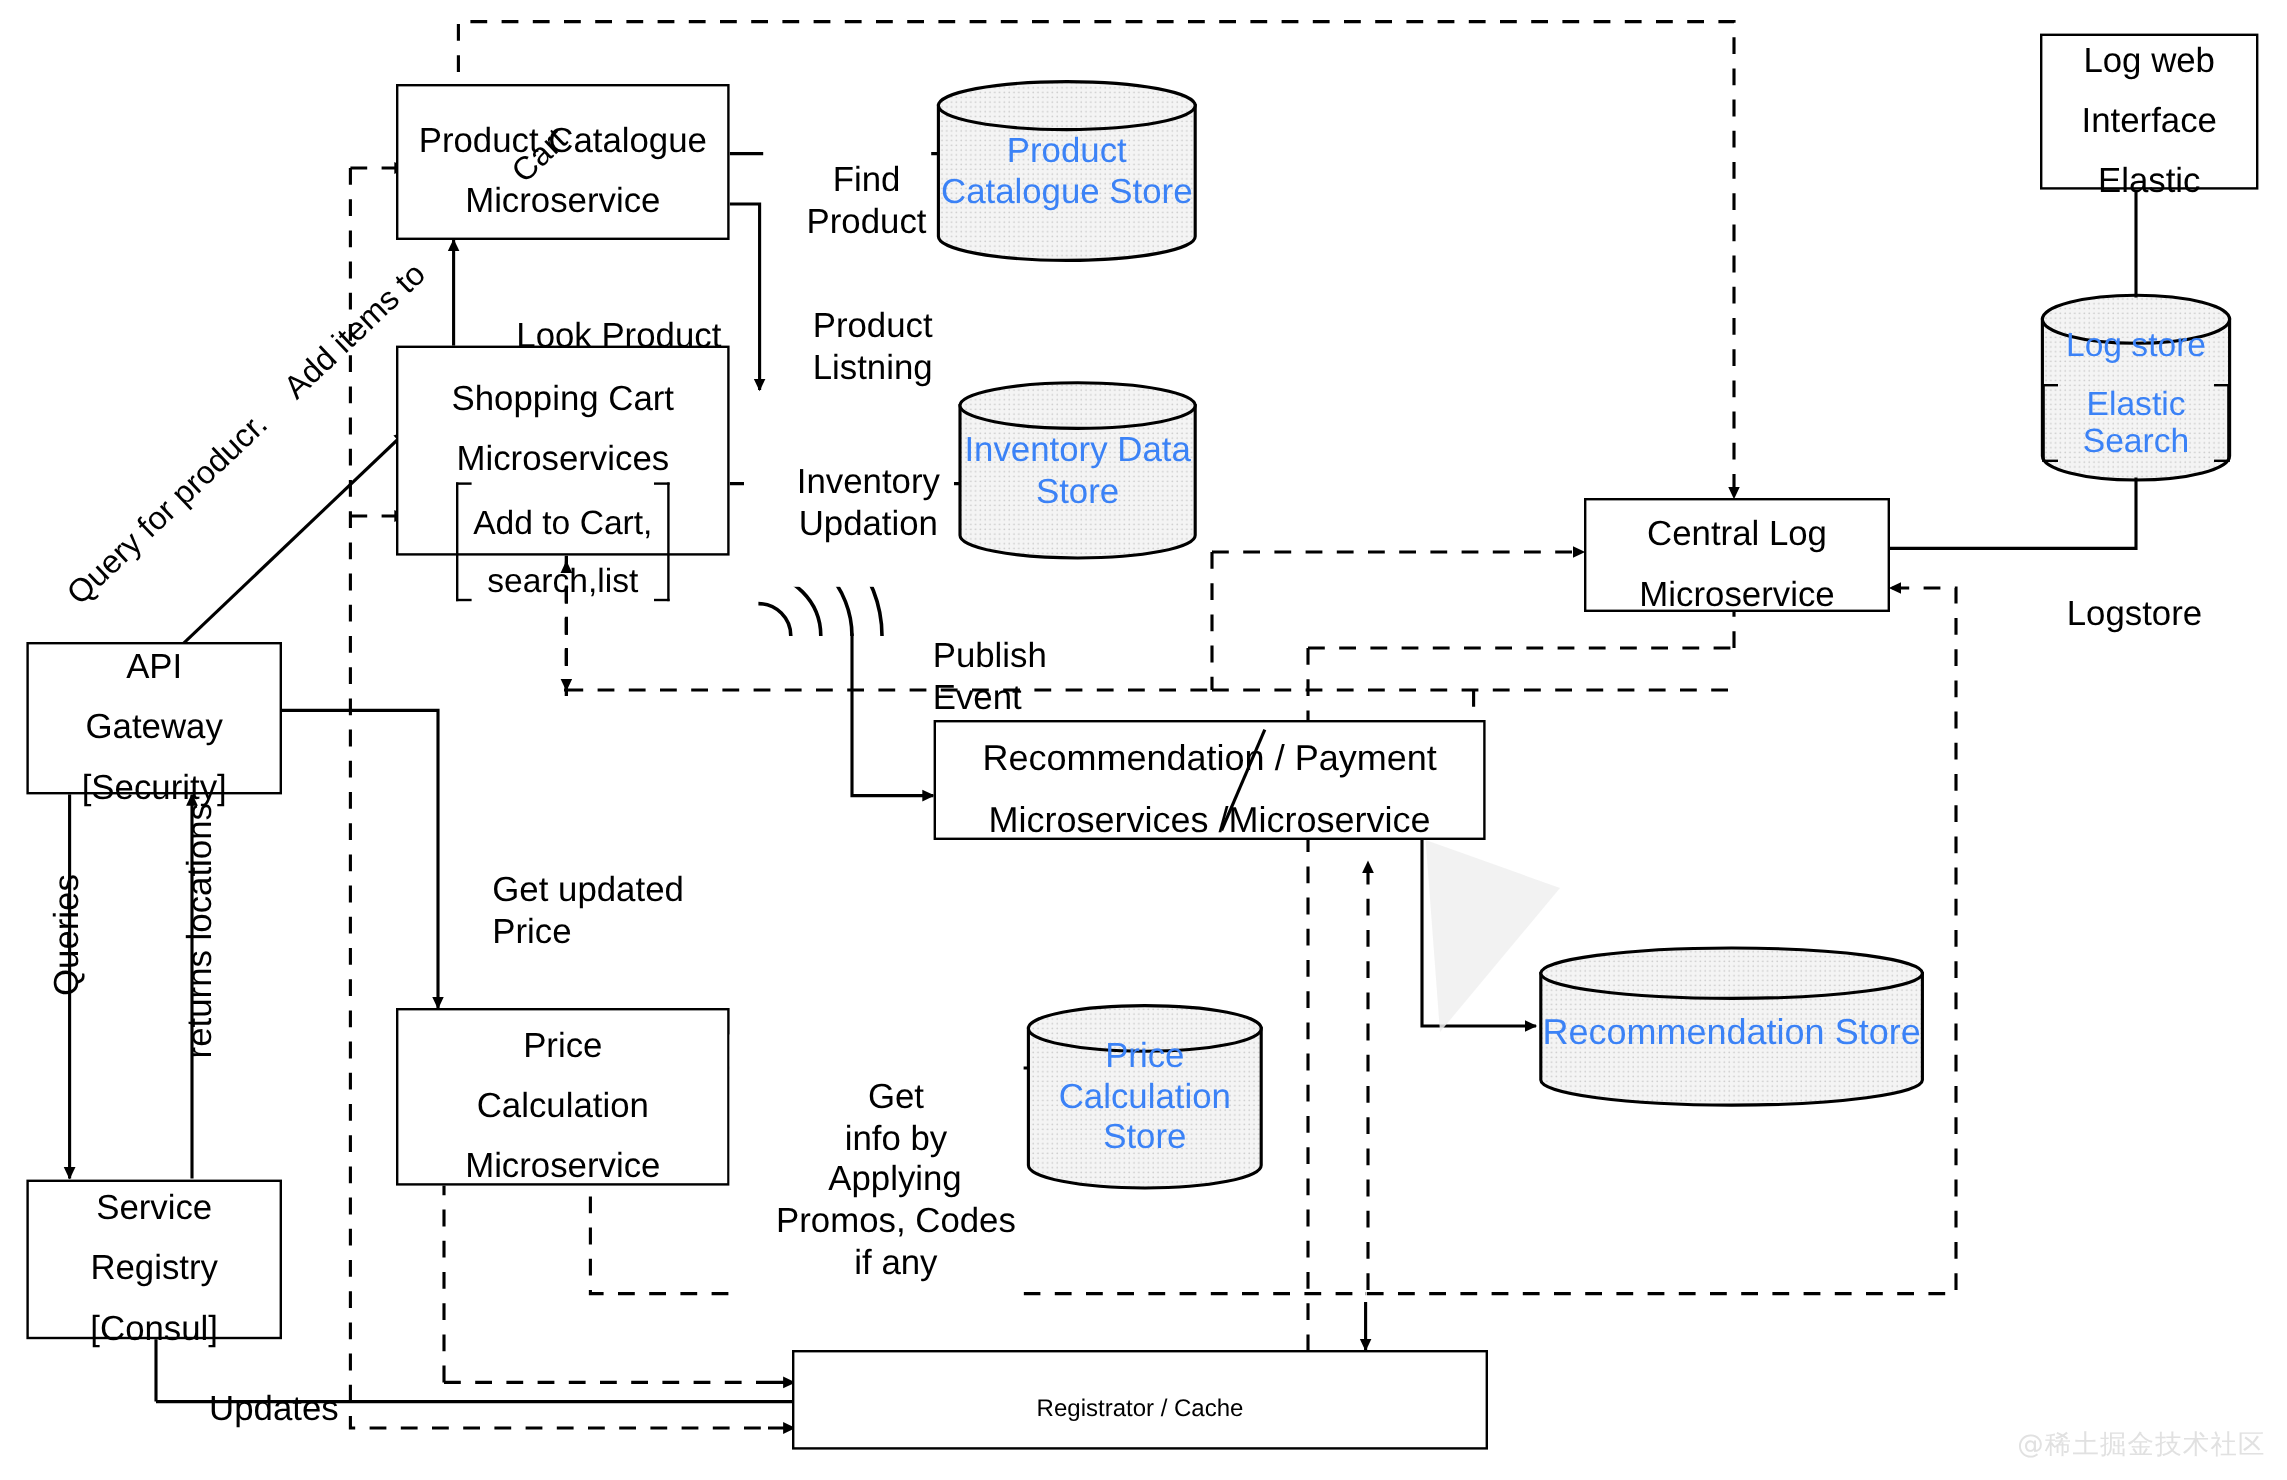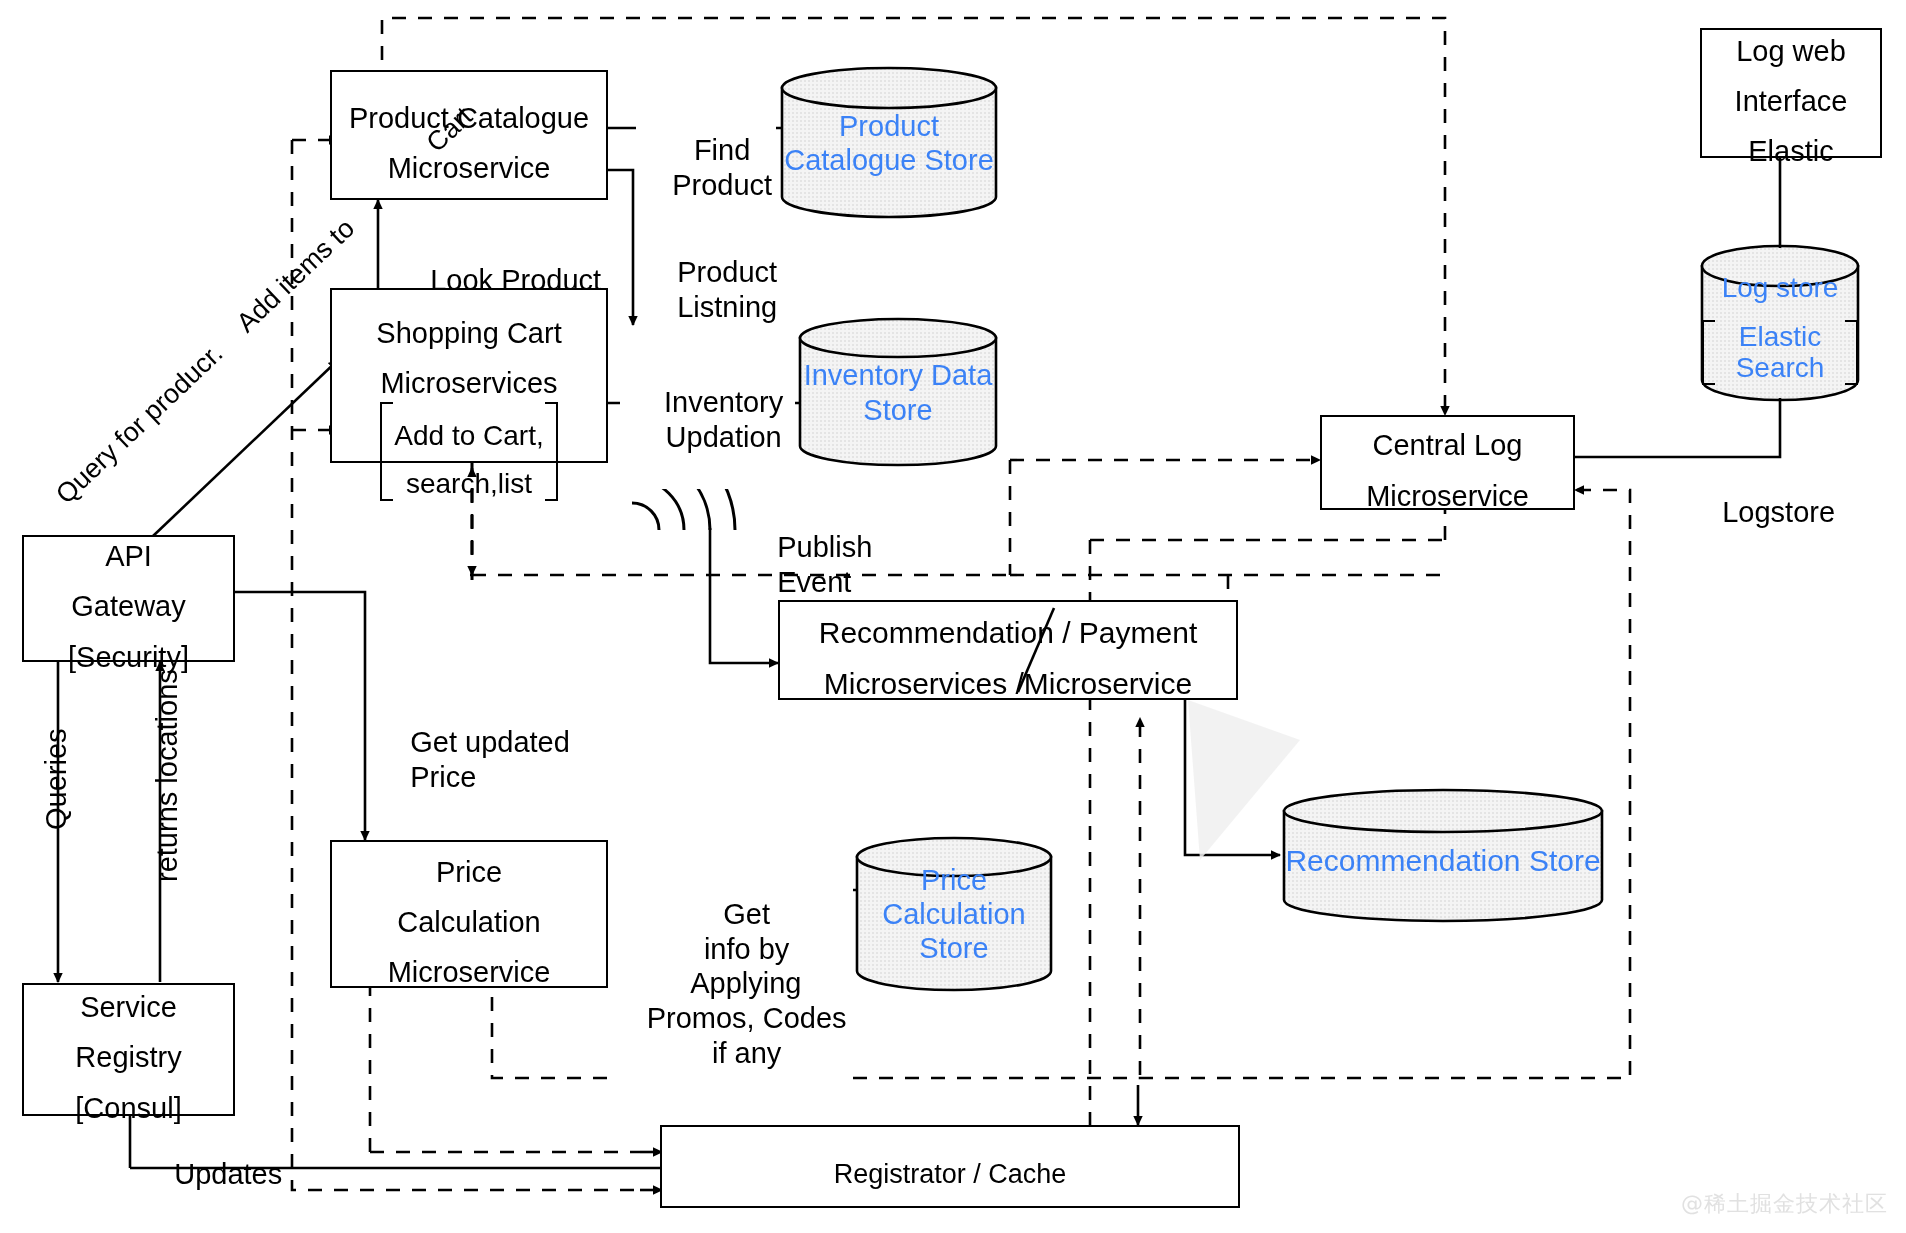--- a/index.html
+++ b/index.html
@@ -254,21 +254,21 @@
     <span class="ln">Central Log</span>
     <span class="ln">Microservice</span>
   </div>
 
   <div class="node-box" style="left:1700px; top:28px; width:182px; height:130px; font-size:29px;">
     <span class="ln">Log web</span>
     <span class="ln">Interface</span>
     <span class="ln">Elastic</span>
   </div>
 
-  <div class="node-box" style="left:660px; top:1125px; width:580px; height:83px; font-size:27px;">
+  <div class="node-box" style="left:660px; top:1125px; width:580px; height:83px; font-size:20px;">
     <span class="ln">Registrator / Cache</span>
   </div>
 
   <div class="cyl" style="left:782px; top:78px; width:214px; height:130px; font-size:29px;">
     <div class="cyl-text">
       <span class="ln">Product</span>
       <span class="ln">Catalogue</span>
       <span class="ln">Store</span>
     </div>
   </div>

